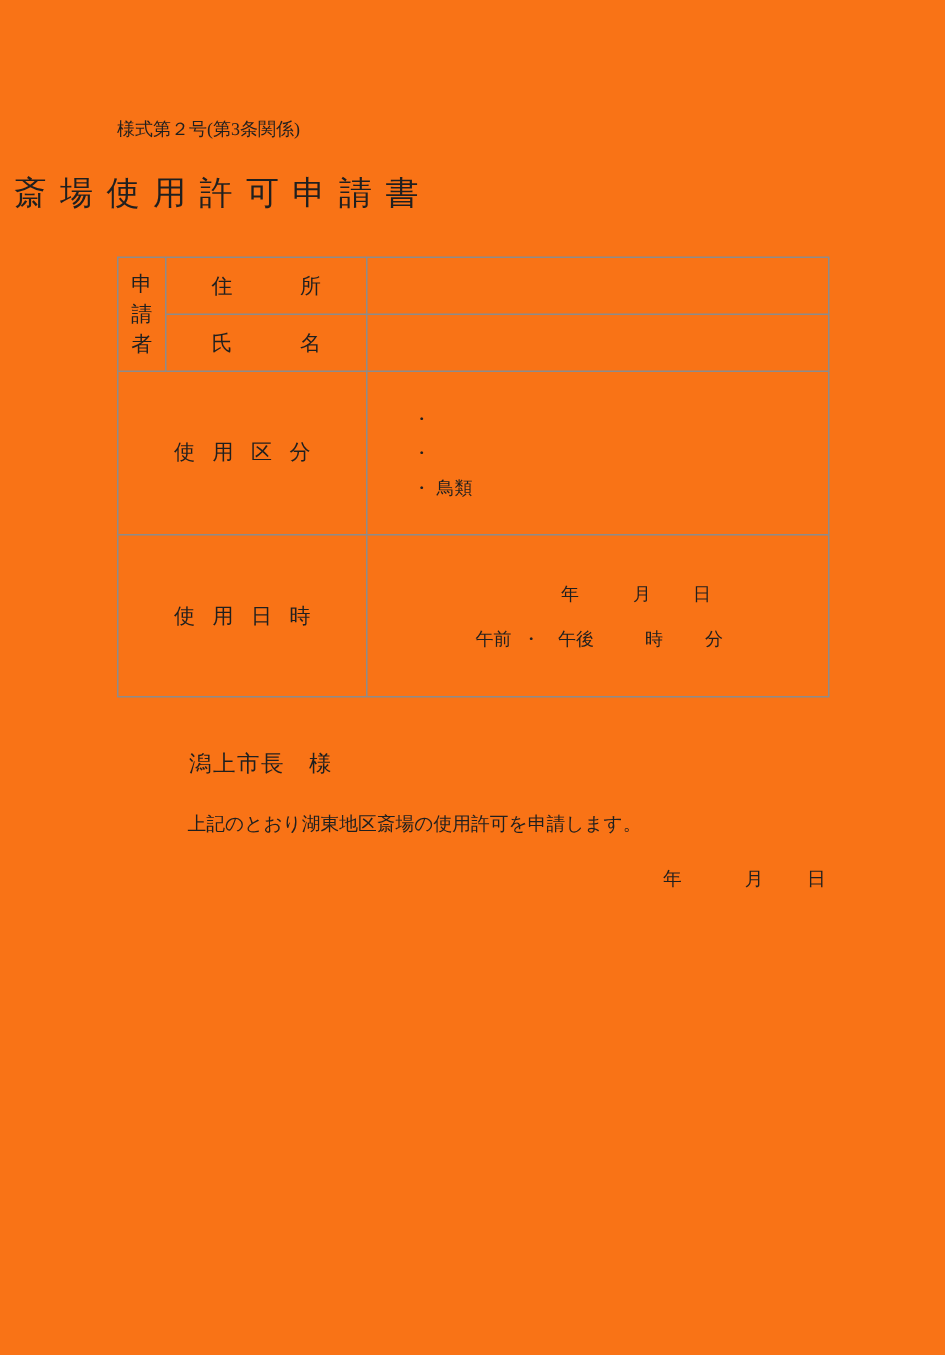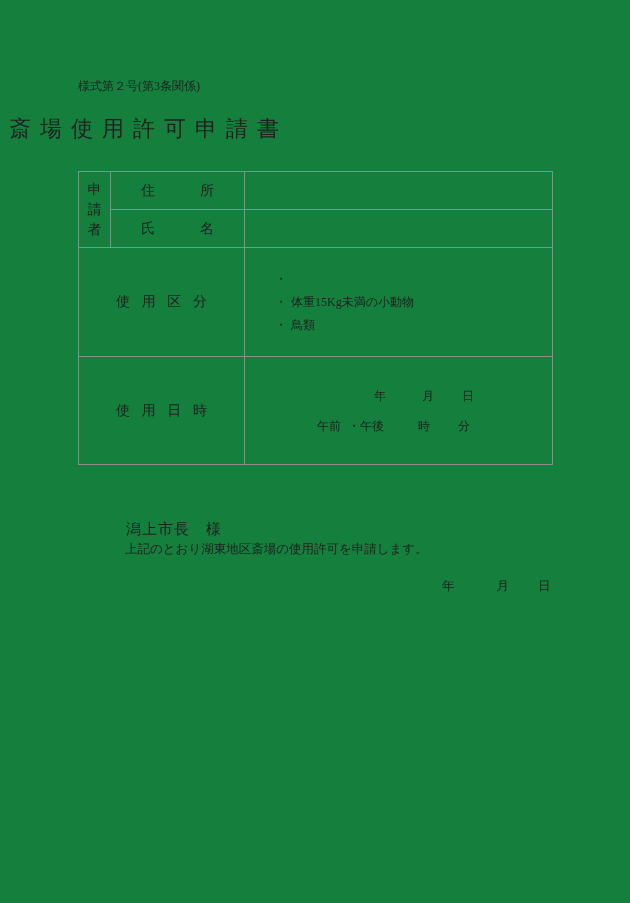--- a/index.html
+++ b/index.html
@@ -4,21 +4,21 @@
 <style>
   html, body {
     margin: 0;
     padding: 0;
     background: #ffffff;
   }
   .page {
     position: relative;
     width: 630px;
     height: 903px;
-    background: #15803d;
+    background: #f97316;
     font-family: "Liberation Serif", "DejaVu Serif", serif;
     color: #1f1f1f;
     overflow: hidden;
   }
 
   
   .form-number {
     position: absolute;
     left: 78px;
     top: 79px;
@@ -119,33 +119,32 @@
     display: flex;
     line-height: 12px;
     white-space: nowrap;
   }
   .dt-line2 { margin-top: 18px; }
   .dt-y  { margin-left: 129px; }
   .dt-m  { margin-left: 36px; }
   .dt-d  { margin-left: 28px; }
   .dt-am { margin-left: 72px; }
   .dt-dot{ margin-left: 7px; }
-  .dt-pm { margin-left: 0; }
+  .dt-pm { margin-left: 12px; }
   .dt-h  { margin-left: 34px; }
   .dt-min{ margin-left: 28px; }
 
   
   .addressee {
     position: absolute;
     left: 126px;
     top: 500px;
     font-size: 15px;
     letter-spacing: 1px;
     white-space: nowrap;
-    margin-top: 20px;
   }
   .statement {
     position: absolute;
     left: 125px;
     top: 541px;
     font-size: 12.5px;
     white-space: nowrap;
   }
   .bottom-date {
     position: absolute;
@@ -200,21 +199,20 @@
           <span>区</span>
           <span>分</span>
         </div>
     </div>
     <div class="cell c-cat-value b-b">
       <div class="cat-item">
         <span class="cat-bullet">・</span>
       </div>
       <div class="cat-item">
         <span class="cat-bullet">・</span>
-        <span>体重15Kg未満の小動物</span>
       </div>
       <div class="cat-item">
         <span class="cat-bullet">・</span>
         <span>鳥類</span>
       </div>
     </div>
 
     <div class="cell c-dt-label b-r">
       <div class="spread spread-4">
           <span>使</span>

